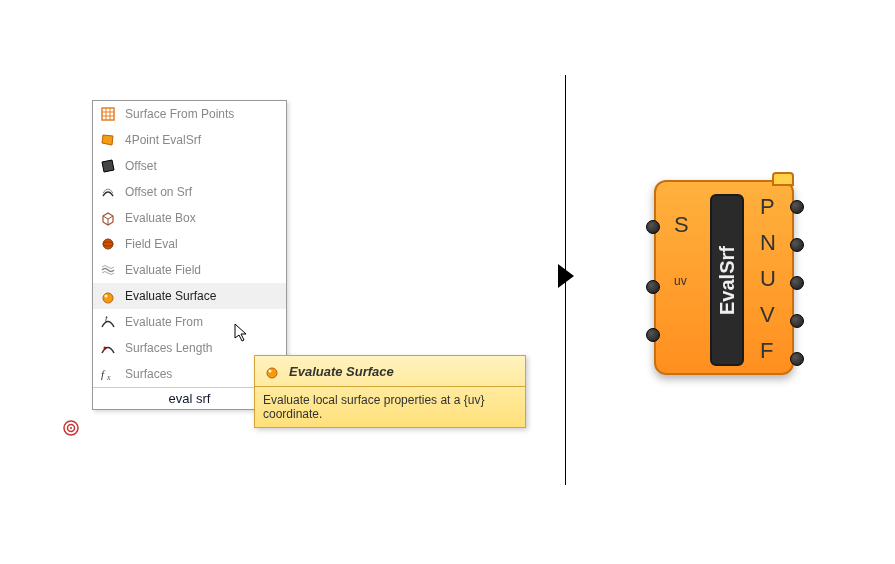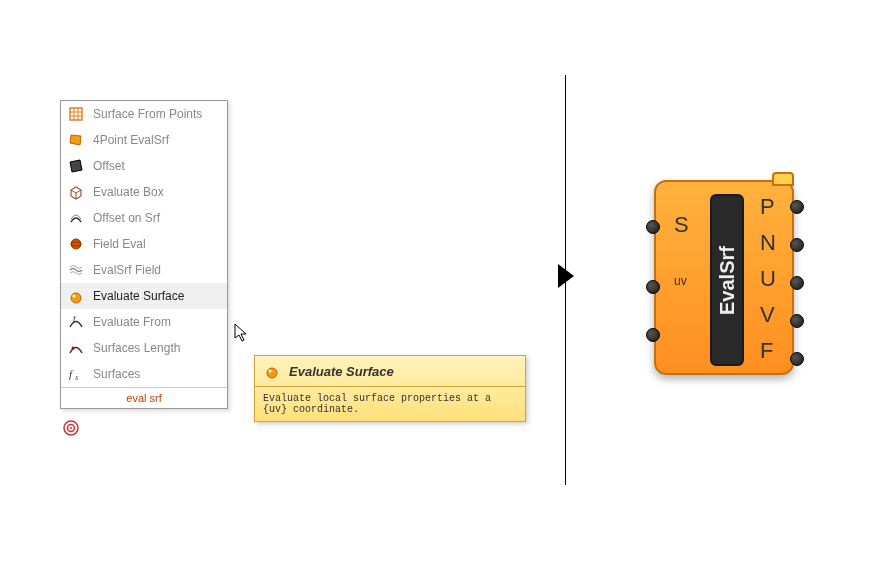--- a/index.html
+++ b/index.html
@@ -24,23 +24,23 @@
       left: 558px;
       top: 264px;
       width: 0;
       height: 0;
       border-top: 12px solid transparent;
       border-bottom: 12px solid transparent;
       border-left: 16px solid #000;
     }
     .menu {
       position: absolute;
-      left: 60px;
+      left: 92px;
       top: 100px;
-      width: 168px;
+      width: 195px;
       background: #fff;
       border: 1px solid #999;
       box-shadow: 2px 2px 4px rgba(0,0,0,0.15);
     }
     .menu-item {
       display: flex;
       align-items: center;
       padding: 4px 6px;
       height: 26px;
       cursor: pointer;
@@ -62,23 +62,23 @@
       justify-content: center;
     }
     .search-input-wrap {
       border-top: 1px solid #ccc;
       padding: 3px 6px;
     }
     .search-input {
       width: 100%;
       border: none;
       outline: none;
-      font-size: 11px;
+      font-size: 13px;
       text-align: center;
-      color: #c2410c;
+      color: #0f172a;
     }
     .target-icon {
       position: absolute;
       left: 62px;
       top: 419px;
       width: 18px;
       height: 18px;
     }
     .cursor {
       position: absolute;
@@ -104,23 +104,22 @@
       padding: 6px 8px;
       font-style: italic;
       font-weight: bold;
       color: #333;
       font-size: 13px;
       border-bottom: 1px solid #d4a536;
     }
     .tooltip-header .menu-icon { margin-right: 8px; }
     .tooltip-body {
       padding: 6px 8px;
-      font-size: 10px;
+      font-size: 12px;
       color: #333;
-      font-family: Liberation Mono, monospace;
     }
     .component {
       position: absolute;
       left: 640px;
       top: 172px;
       width: 170px;
       height: 210px;
     }
     .comp-body {
       position: absolute;
@@ -228,55 +227,55 @@
     <span class="menu-icon">
       <svg width="16" height="16" viewBox="0 0 16 16">
           <polygon points="2,4 12,2 14,12 4,14" fill="#444" stroke="#000"></polygon>
         </svg>
     </span>
     <span>Offset</span>
   </div>
   <div class="menu-item">
     <span class="menu-icon">
       <svg width="16" height="16" viewBox="0 0 16 16">
+          <path d="M3 12 Q 8 4 13 12" fill="none" stroke="#333" stroke-width="1.5"></path>
+          <path d="M3 9 Q 8 1 13 9" fill="none" stroke="#888" stroke-width="1"></path>
+        </svg>
+    </span>
+    <span>Offset on Srf</span>
+  </div>
+  <div class="menu-item">
+    <span class="menu-icon">
+      <svg width="16" height="16" viewBox="0 0 16 16">
           <polygon points="3,6 8,3 13,6 13,12 8,15 3,12" fill="none" stroke="#a0522d" stroke-width="1.2"></polygon>
           <line x1="3" y1="6" x2="8" y2="9" stroke="#a0522d"></line>
           <line x1="13" y1="6" x2="8" y2="9" stroke="#a0522d"></line>
           <line x1="8" y1="9" x2="8" y2="15" stroke="#a0522d"></line>
         </svg>
     </span>
     <span>Evaluate Box</span>
   </div>
   <div class="menu-item">
     <span class="menu-icon">
       <svg width="16" height="16" viewBox="0 0 16 16">
-          <path d="M3 12 Q 8 4 13 12" fill="none" stroke="#333" stroke-width="1.5"></path>
-          <path d="M3 9 Q 8 1 13 9" fill="none" stroke="#888" stroke-width="1"></path>
-        </svg>
-    </span>
-    <span>Offset on Srf</span>
-  </div>
-  <div class="menu-item">
-    <span class="menu-icon">
-      <svg width="16" height="16" viewBox="0 0 16 16">
           <circle cx="8" cy="8" r="5" fill="#d35400" stroke="#8b3a00"></circle>
           <ellipse cx="8" cy="8" rx="5" ry="2" fill="none" stroke="#8b3a00"></ellipse>
         </svg>
     </span>
     <span>Field Eval</span>
   </div>
   <div class="menu-item">
     <span class="menu-icon">
       <svg width="16" height="16" viewBox="0 0 16 16">
           <path d="M2 8 Q 5 5 8 8 Q 11 11 14 8" fill="none" stroke="#888" stroke-width="1.5"></path>
           <path d="M2 5 Q 5 2 8 5 Q 11 8 14 5" fill="none" stroke="#aaa"></path>
           <path d="M2 11 Q 5 8 8 11 Q 11 14 14 11" fill="none" stroke="#aaa"></path>
         </svg>
     </span>
-    <span>EvalSrf Field</span>
+    <span>Evaluate Field</span>
   </div>
   <div class="menu-item selected">
     <span class="menu-icon">
       <svg width="16" height="16" viewBox="0 0 16 16">
           <circle cx="8" cy="10" r="5" fill="#f39c12" stroke="#c0600a"></circle>
           <circle cx="6" cy="8" r="1.5" fill="#fff7d0"></circle>
         </svg>
     </span>
     <span>Evaluate Surface</span>
   </div>

